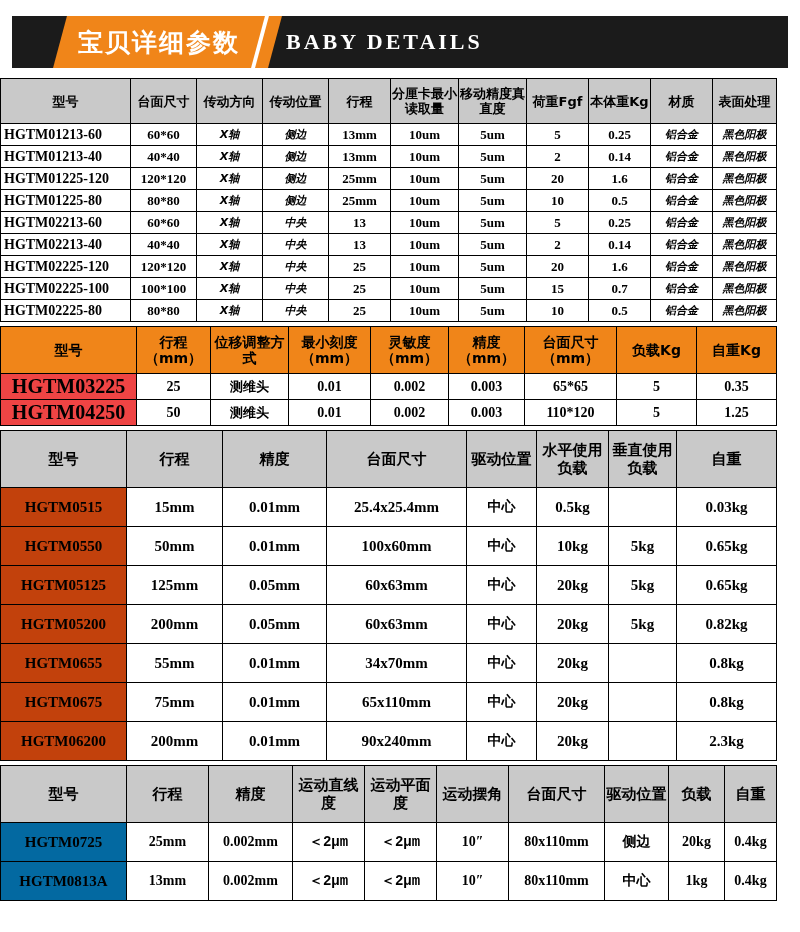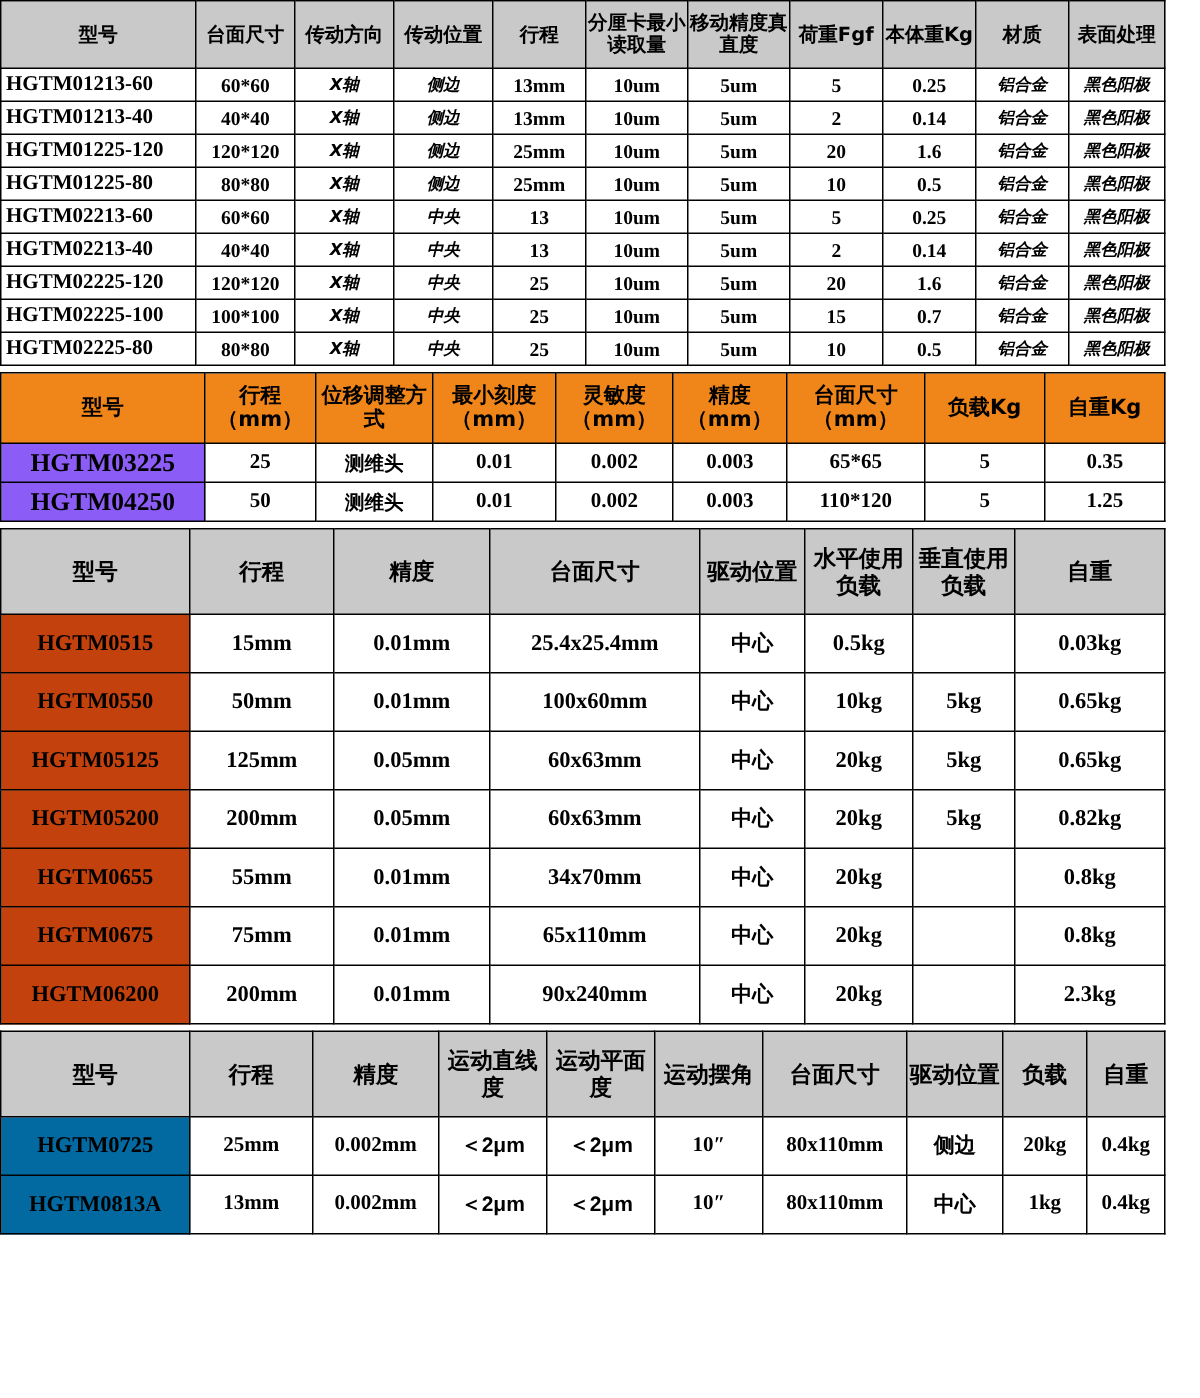--- a/index.html
+++ b/index.html
@@ -121,22 +121,22 @@
     line-height: 16px;
     color: #000;
   }
   .t2 td {
     height: 25px;
     font-size: 14px;
     background: #ffffff;
     font-family: "Liberation Serif", serif;
   }
   .t2 td.model {
-    background: #8b5cf6;
-    font-size: 17px;
+    background: #ef4444;
+    font-size: 20px;
   }
   .t2 td.cn {
     font-family: "DejaVu Sans", sans-serif;
     font-size: 13px;
   }
 
   
   .t3 { margin-top: 4px; }
   .t3 th {
     background: #c9c9c9;
@@ -172,29 +172,35 @@
     height: 38px;
     font-size: 14px;
     background: #ffffff;
     font-family: "Liberation Serif", serif;
   }
   .t4 td.model {
     background: #0369a1;
     font-size: 15px;
   }
   .t4 td.cn {
-    font-family: Liberation Sans, sans-serif;
+    font-family: Liberation Mono, monospace;
     font-size: 14px;
   }
 </style>
 </head>
 <body>
 
 <div class="page">
 
+  <div class="banner">
+    <div class="orange-block"></div>
+    <div class="cn-title">宝贝详细参数</div>
+    <div class="slash"></div>
+    <div class="en-title">BABY  DETAILS</div>
+  </div>
 
   <table class="t1">
     <colgroup>
       <col style="width:130px">
         <col style="width:66px">
         <col style="width:66px">
         <col style="width:66px">
       <col style="width:62px">
         <col style="width:68px">
         <col style="width:68px">

